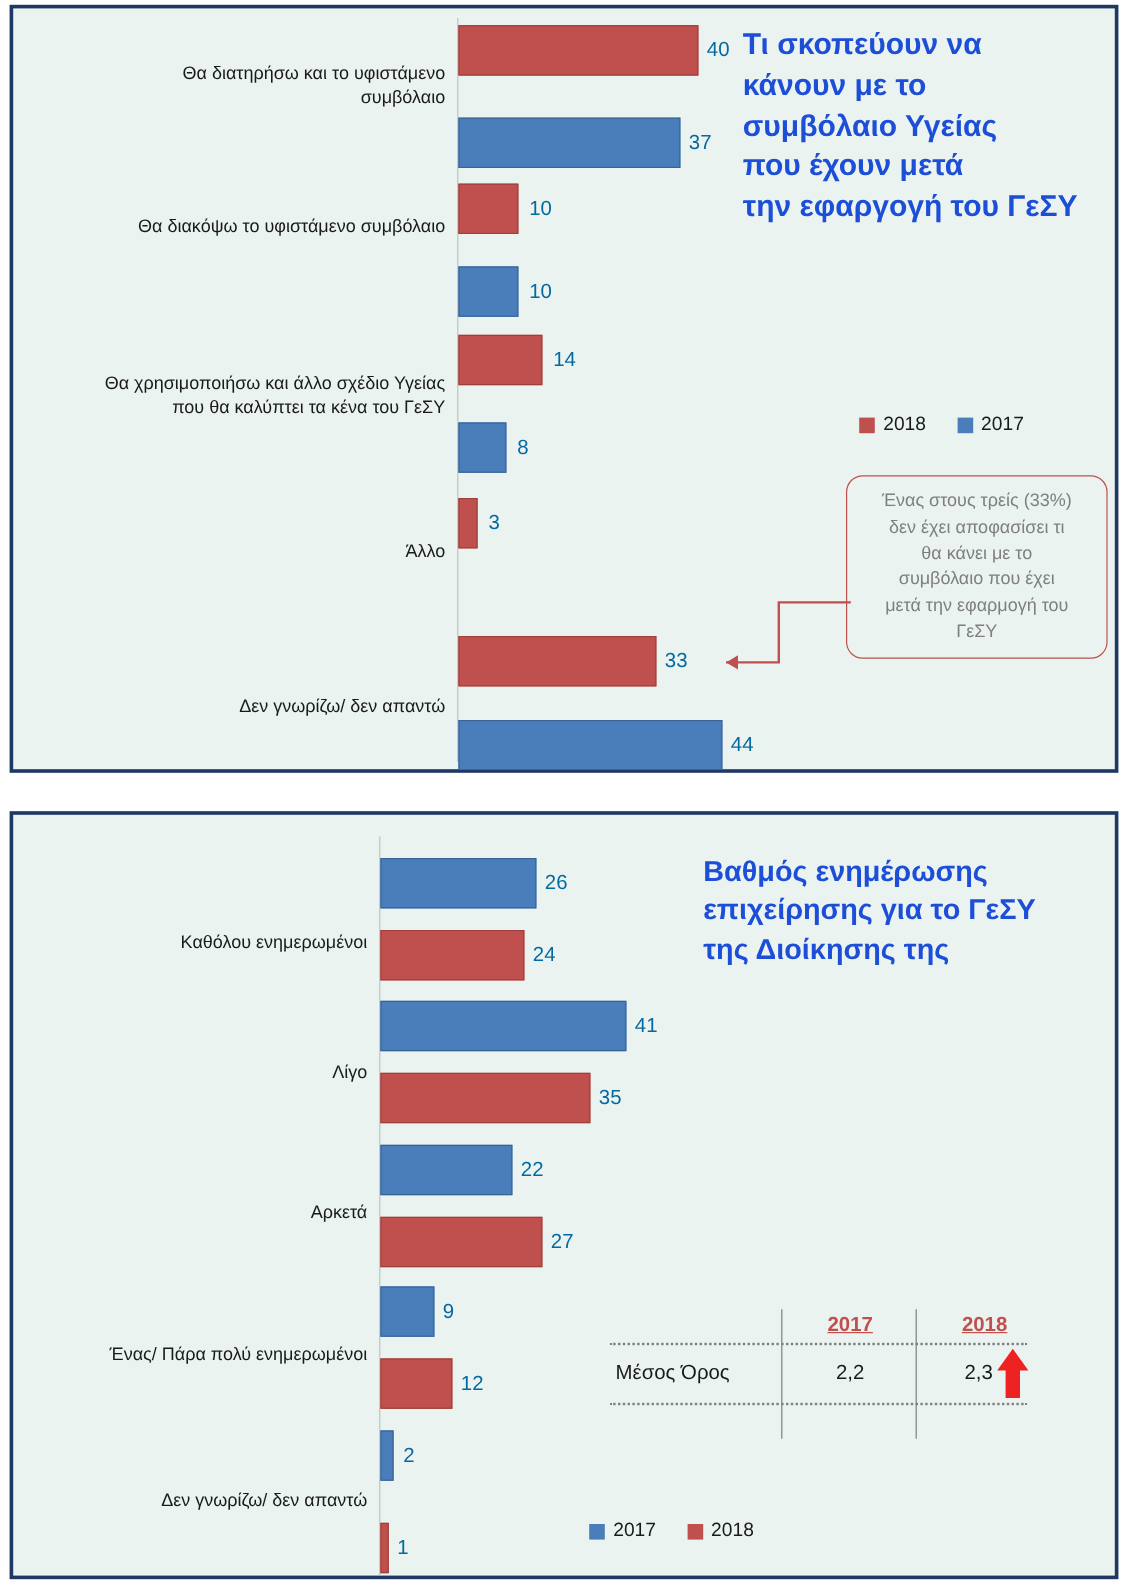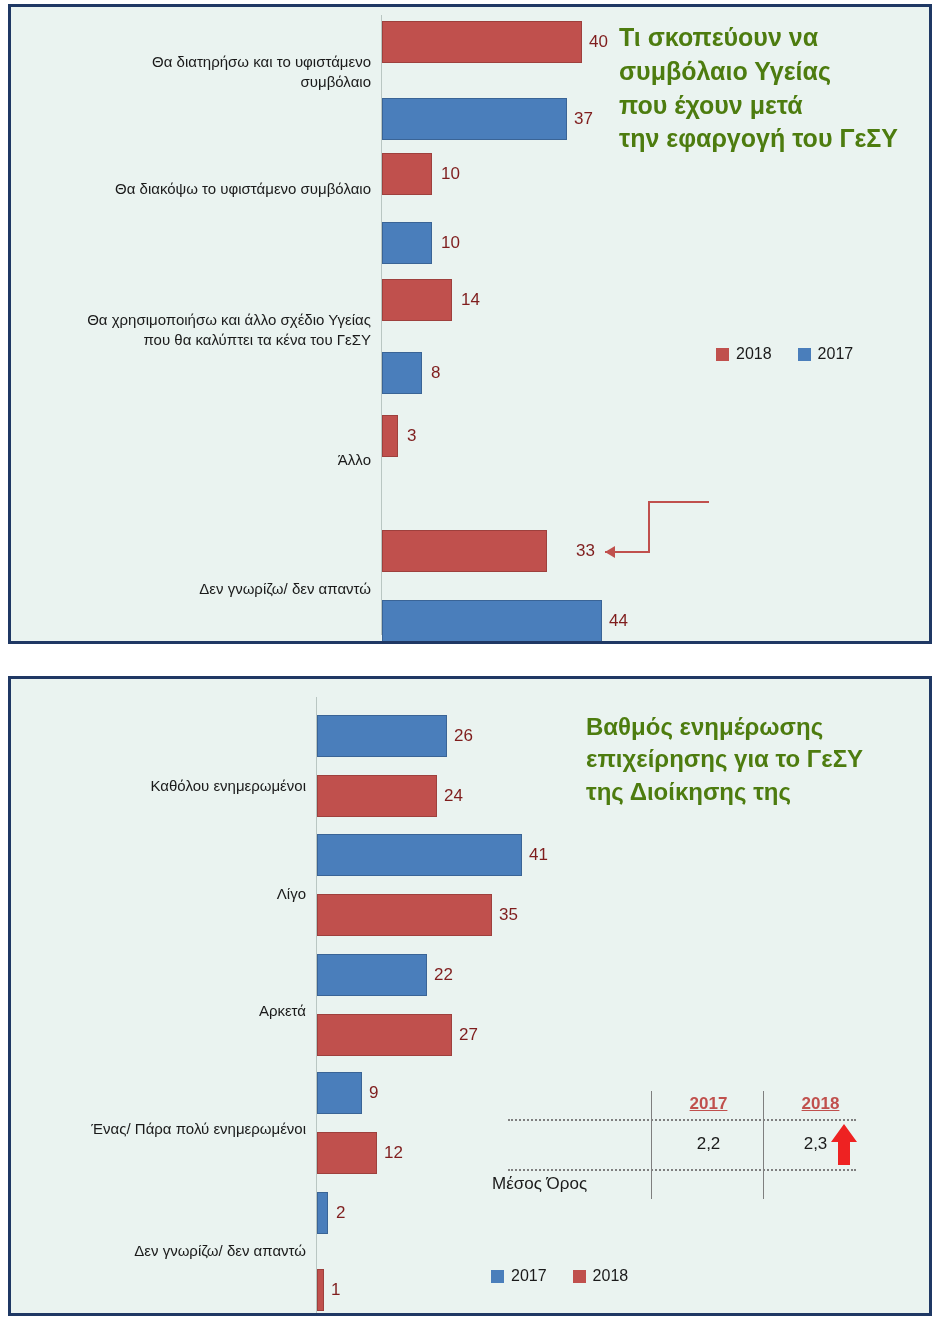--- a/index.html
+++ b/index.html
@@ -38,37 +38,37 @@
     position: absolute;
     height: 42px;
     border: 1px solid rgba(0,0,0,0.18);
   }
   .bar.blue { background: #4a7ebb; border-color: #3a6496; }
   .bar.red  { background: #c0504d; border-color: #9e403d; }
 
   .bar-value {
     position: absolute;
     font-size: 17px;
-    color: #7f1d1d;
+    color: #0369a1;
     line-height: 42px;
   }
 
   .cat-label {
     position: absolute;
     font-size: 15px;
     color: #1a1a1a;
     text-align: right;
     line-height: 1.35;
   }
 
   .chart-title {
     position: absolute;
     font-size: 25px;
     font-weight: bold;
-    color: #4d7c0f;
+    color: #1d4ed8;
     line-height: 1.35;
   }
   .chart-title.t2 { font-size: 24px; }
 
   .legend {
     position: absolute;
     display: flex;
     align-items: center;
     gap: 26px;
     font-size: 16px;
@@ -121,20 +121,21 @@
 
 <div id="page">
 
   <div class="panel" id="panel1">
     <div class="panel-inner">
 
       <div class="axis-line" style="left:370px; top:8px; height:620px;"></div>
 
       <div class="chart-title" style="left:608px; top:14px; width:305px;">
         <div>Τι σκοπεύουν να</div>
+        <div>κάνουν με το</div>
         <div>συμβόλαιο Υγείας</div>
         <div>που έχουν μετά</div>
         <div>την εφαργογή του ΓεΣΥ</div>
       </div>
 
       <div class="cat-label" style="left:40px; top:45px; width:320px;">
         <div>Θα διατηρήσω και το υφιστάμενο</div>
         <div>συμβόλαιο</div>
       </div>
       <div class="cat-label" style="left:30px; top:172px; width:330px;">
@@ -162,36 +163,44 @@
       <div class="bar red" style="left:371px; top:272px; width:70px;"></div>
       <div class="bar-value" style="left:450px; top:272px;">14</div>
 
       <div class="bar blue" style="left:371px; top:345px; width:40px;"></div>
       <div class="bar-value" style="left:420px; top:345px;">8</div>
 
       <div class="bar red" style="left:371px; top:408px; width:16px;"></div>
       <div class="bar-value" style="left:396px; top:408px;">3</div>
 
       <div class="bar red" style="left:371px; top:523px; width:165px;"></div>
-      <div class="bar-value" style="left:543px; top:523px;margin-left:22px;">33</div>
+      <div class="bar-value" style="left:543px; top:523px;">33</div>
 
       <div class="bar blue" style="left:371px; top:593px; width:220px;"></div>
       <div class="bar-value" style="left:598px; top:593px;">44</div>
 
       <div class="legend" style="left:705px; top:338px;">
         <div class="item">
           <span class="swatch red"></span>
           <span>2018</span>
         </div>
         <div class="item">
           <span class="swatch blue"></span>
           <span>2017</span>
         </div>
       </div>
 
+      <div class="callout" style="left:694px; top:389px; width:218px;">
+        <div>Ένας στους τρείς (33%)</div>
+        <div>δεν έχει αποφασίσει τι</div>
+        <div>θα κάνει με το</div>
+        <div>συμβόλαιο που έχει</div>
+        <div>μετά την εφαρμογή του</div>
+        <div>ΓεΣΥ</div>
+      </div>
 
       <svg class="callout-arrow" style="left:578px; top:485px;" width="125" height="78">
         <polyline points="120,10 60,10 60,60 16,60" fill="none" stroke="#c0504d" stroke-width="2"></polyline>
         <polygon points="16,60 26,54 26,66" fill="#c0504d"></polygon>
       </svg>
 
     </div>
   </div>
 
   <div class="panel" id="panel2">
@@ -242,21 +251,21 @@
       <div class="bar-value" style="left:320px; top:590px;">1</div>
 
       <div class="avg-dotted-top" style="left:497px; top:440px; width:348px;"></div>
       <div class="avg-dotted-top" style="left:497px; top:490px; width:348px;"></div>
       <div class="avg-sep" style="left:640px; top:412px; height:108px;"></div>
       <div class="avg-sep" style="left:752px; top:412px; height:108px;"></div>
 
       <div class="avg-head" style="left:645px; top:415px; width:105px;">2017</div>
       <div class="avg-head" style="left:757px; top:415px; width:105px;">2018</div>
 
-      <div class="avg-cell" style="left:481px; top:455px; width:140px; text-align:left;margin-top:40px;">Μέσος Όρος</div>
+      <div class="avg-cell" style="left:502px; top:455px; width:140px; text-align:left;">Μέσος Όρος</div>
       <div class="avg-cell" style="left:645px; top:455px; width:105px;">2,2</div>
       <div class="avg-cell" style="left:752px; top:455px; width:75px;padding-left:30px;">2,3</div>
 
       <svg class="up-arrow" style="left:818px; top:443px;" width="30" height="45">
         <polygon points="15,2 28,20 21,20 21,43 9,43 9,20 2,20" fill="#ee2222"></polygon>
       </svg>
 
       <div class="legend" style="left:480px; top:588px;">
         <div class="item">
           <span class="swatch blue"></span>

